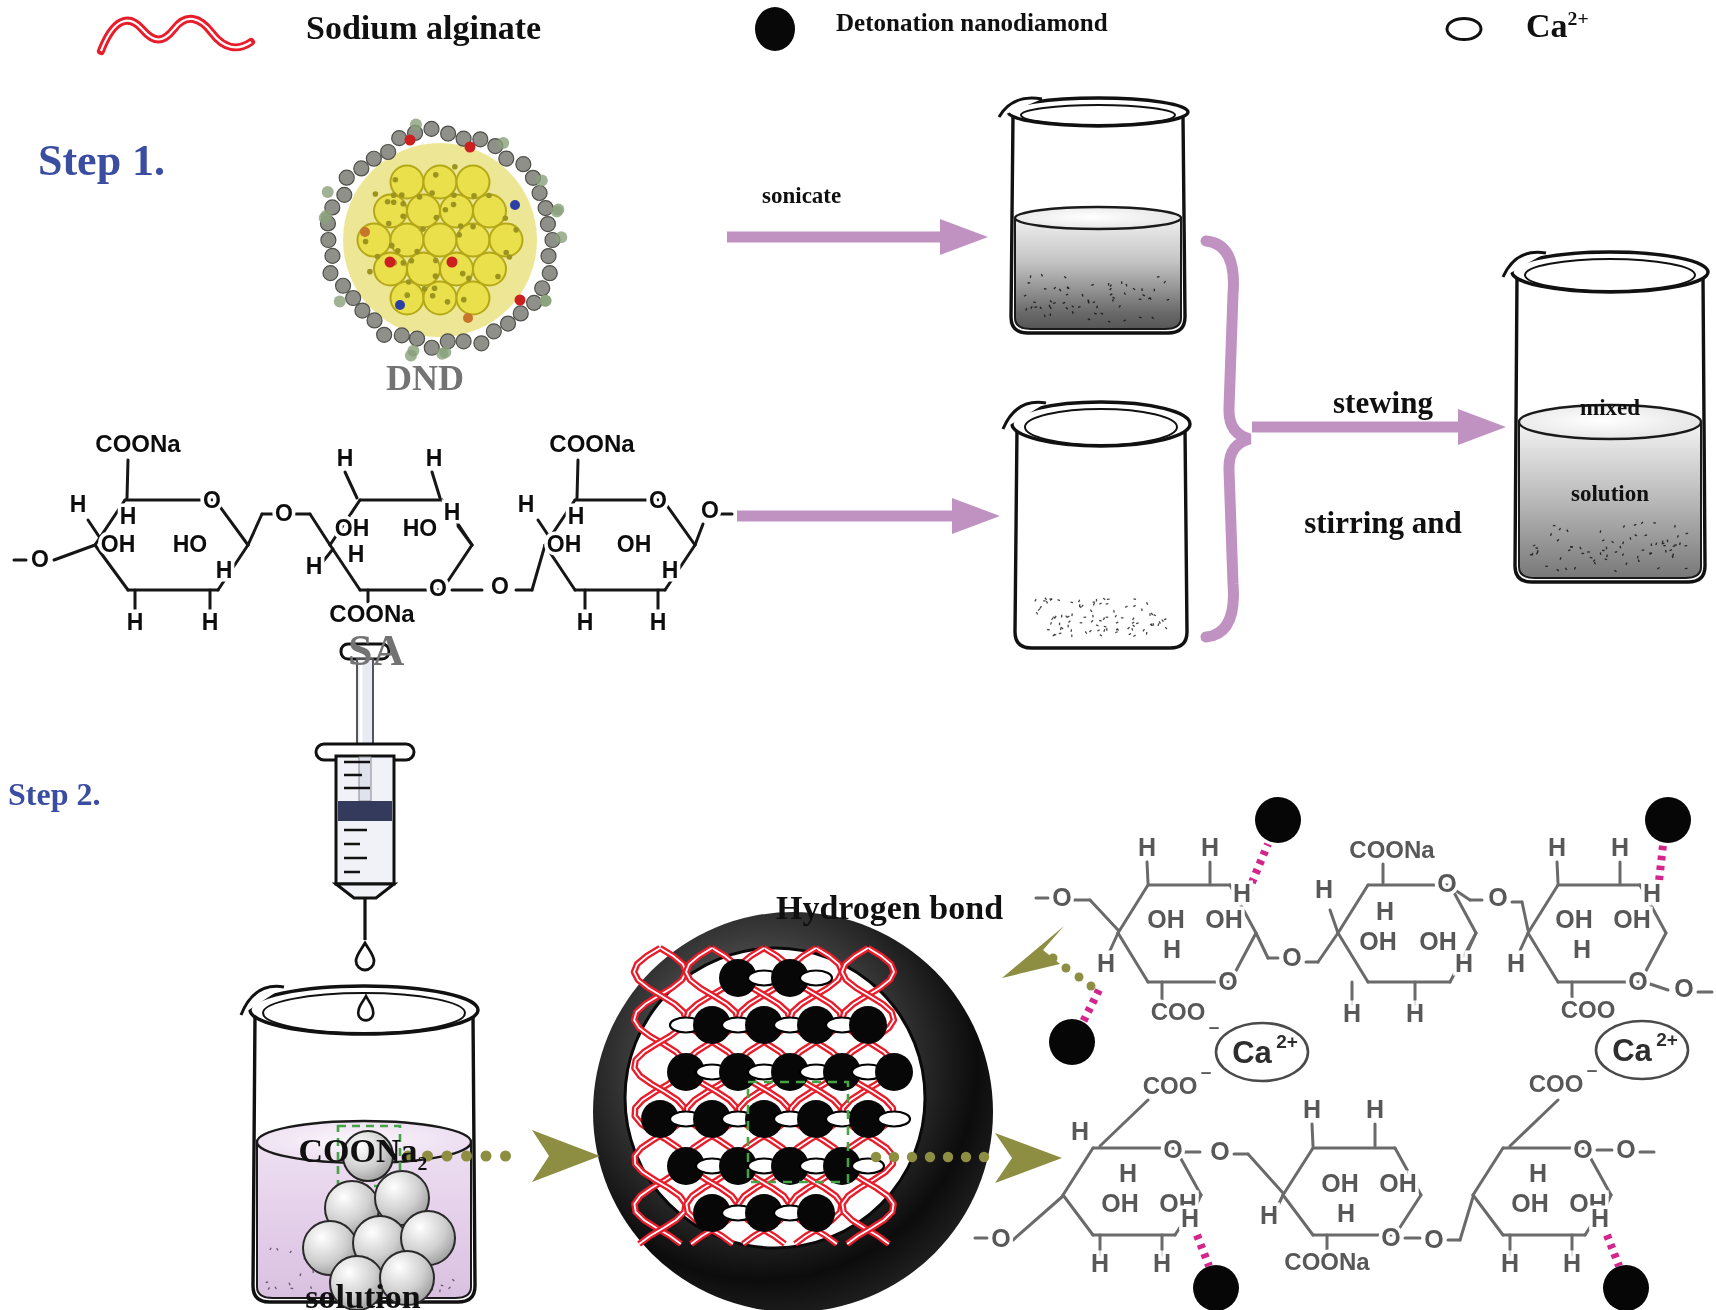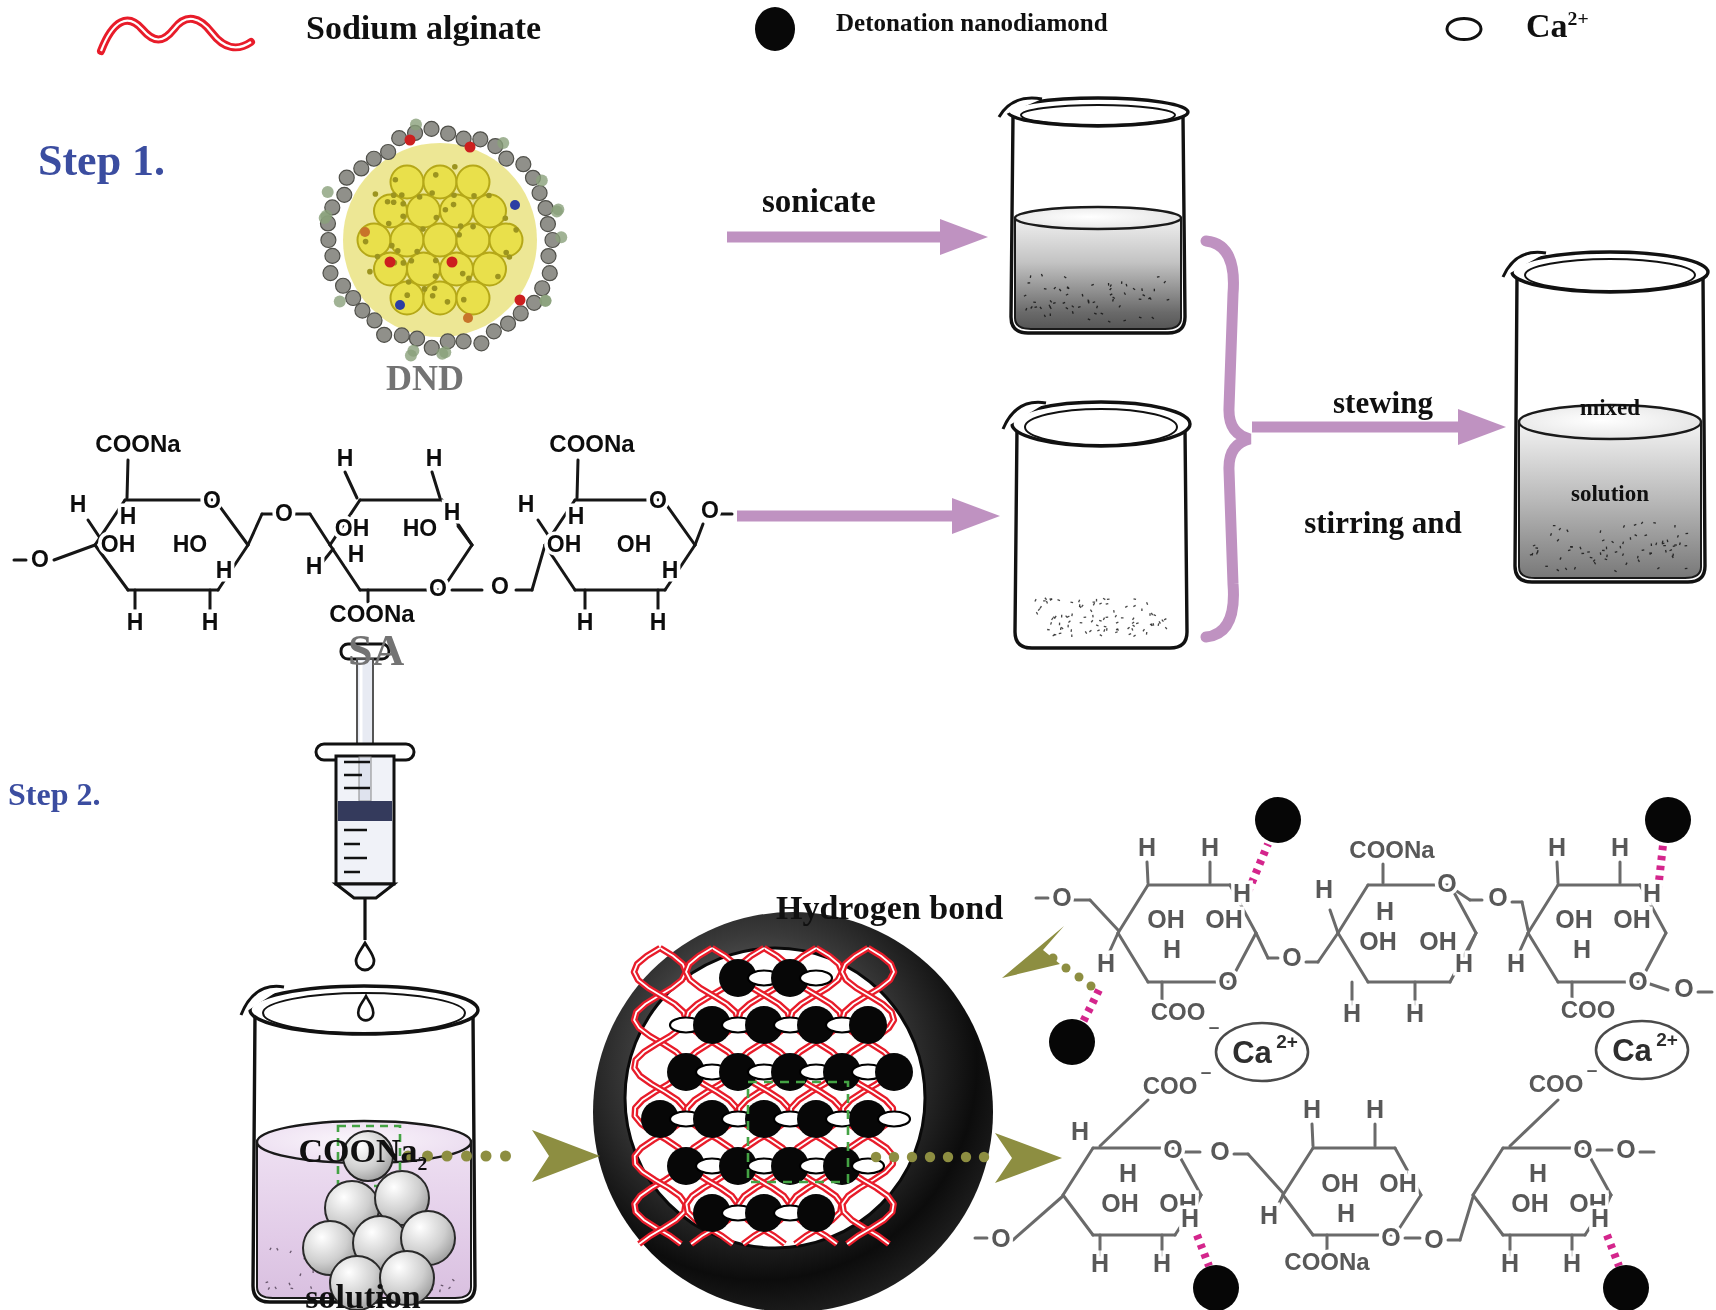--- a/index.html
+++ b/index.html
@@ -912,21 +912,21 @@
 <div class="t" style="left:286px;top:10px;font-size:34px;margin-left:20px;">Sodium alginate</div>
 <div class="t" style="left:836px;top:10px;font-size:25px;">Detonation nanodiamond</div>
 <div class="t" style="left:1526px;top:8px;font-size:34px;"><span>Ca</span><sup class="s">2+</sup></div>
 
 <div class="t blue" style="left:6px;top:138px;font-size:44px;margin-left:32px;">Step 1.</div>
 <div class="t blue" style="left:8px;top:778px;font-size:32px;">Step 2.</div>
 
 <div class="t mag" style="left:386px;top:360px;font-size:36px;">DND</div>
 <div class="t mag" style="left:348px;top:628px;font-size:44px;">SA</div>
 
-<div class="t" style="left:762px;top:184px;font-size:33px;">sonicate</div>
+<div class="t" style="left:762px;top:184px;font-size:23px;">sonicate</div>
 
 <div class="t ctr" style="left:1258px;top:302px;width:250px;font-size:31px;line-height:1.3;">
   <div>stewing</div>
   <div>stirring and</div>
 </div>
 
 <div class="t ctr" style="left:1512px;top:336px;width:196px;font-size:23px;line-height:1.25;">
   <div>mixed</div>
   <div>solution</div>
 </div>

